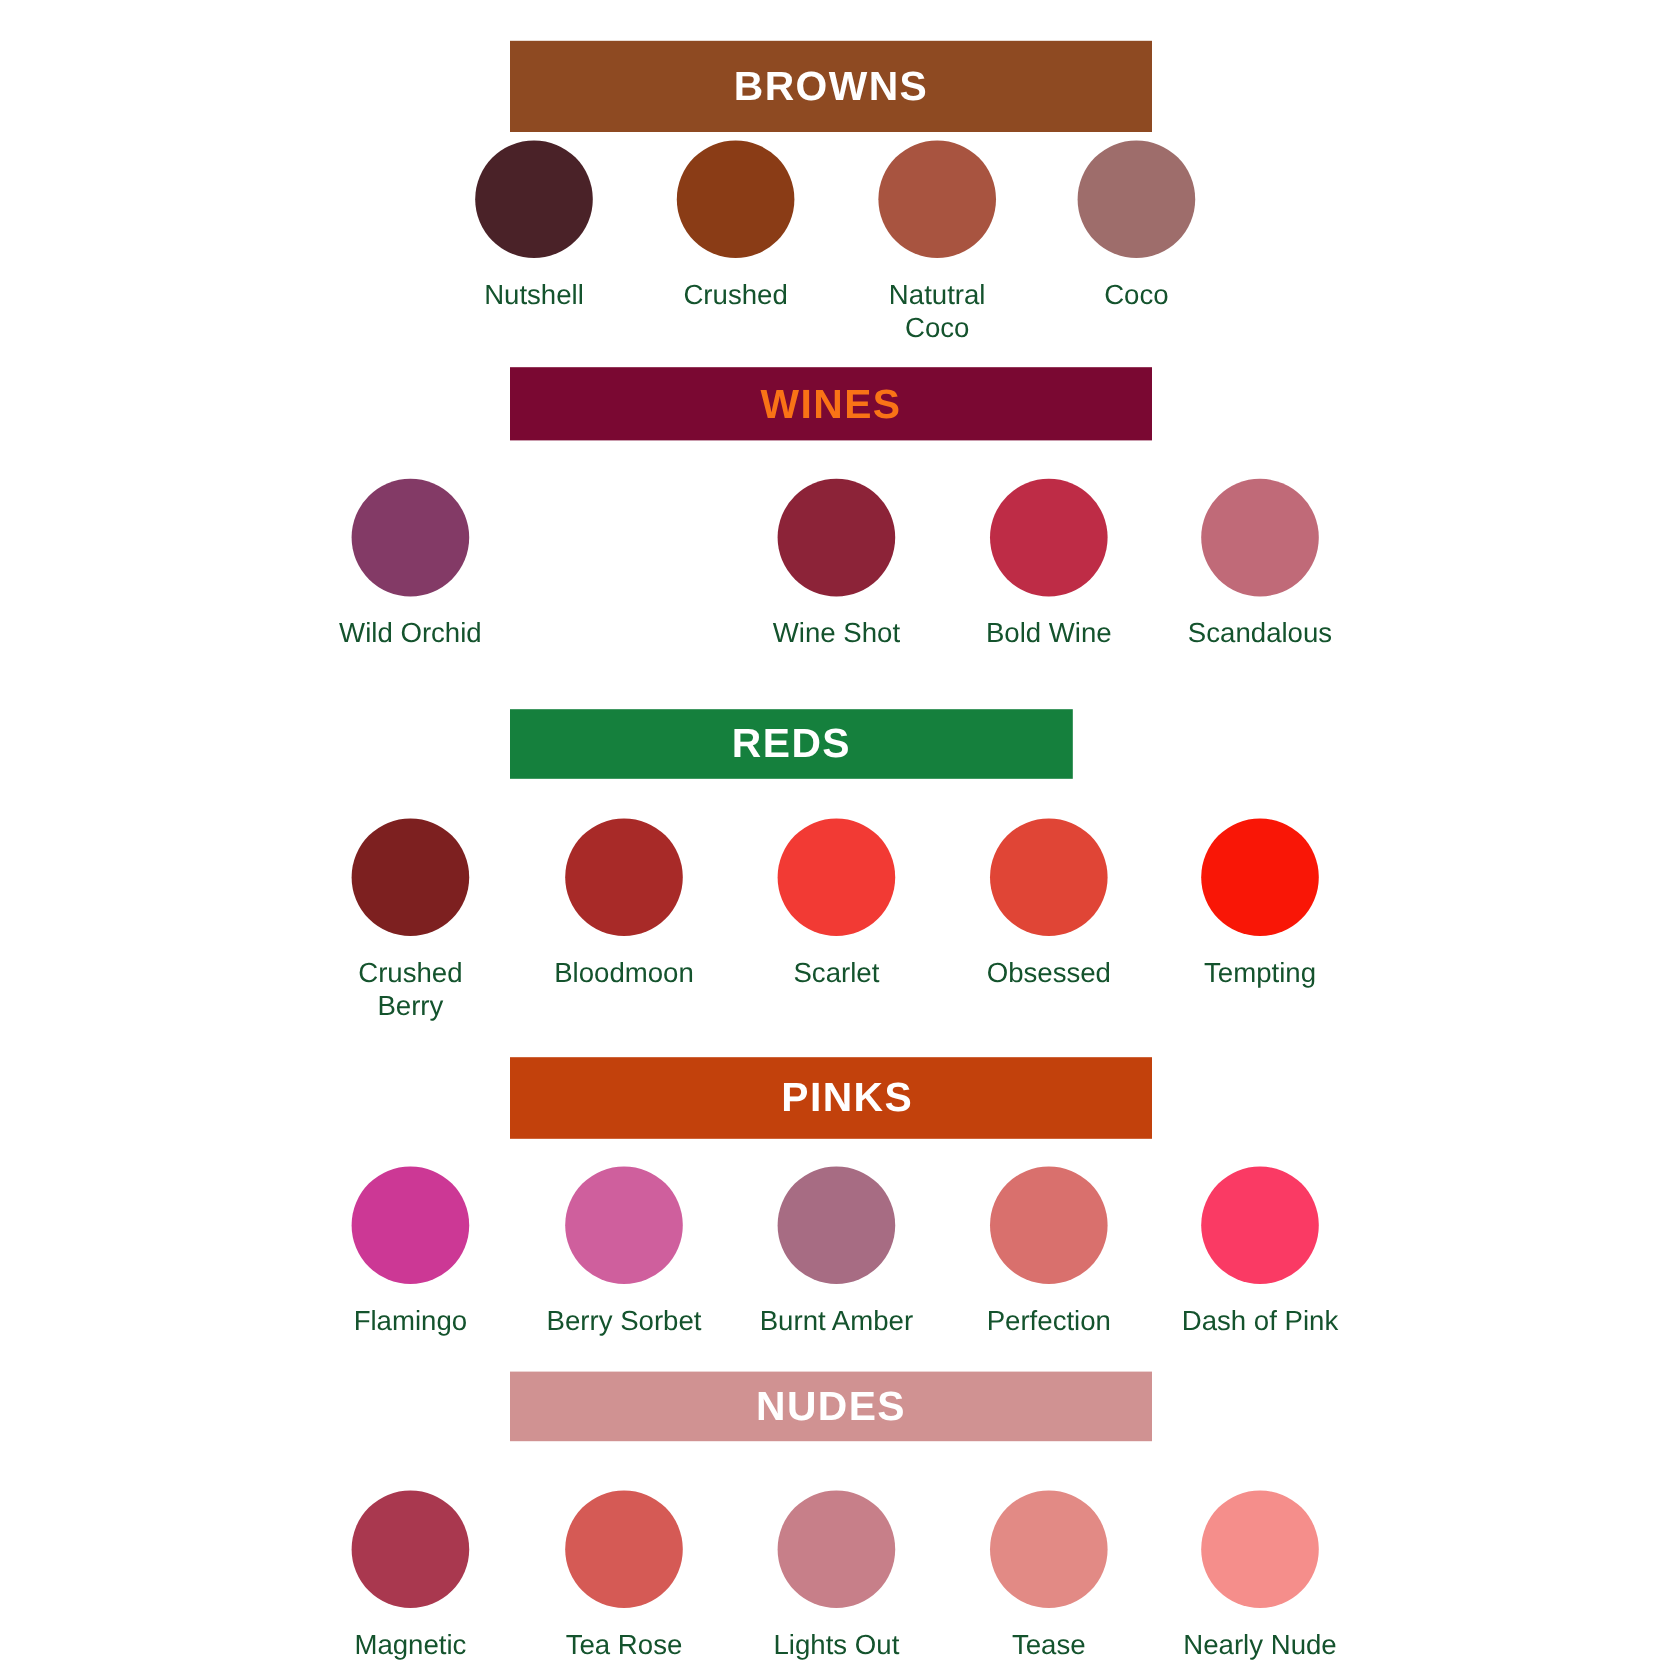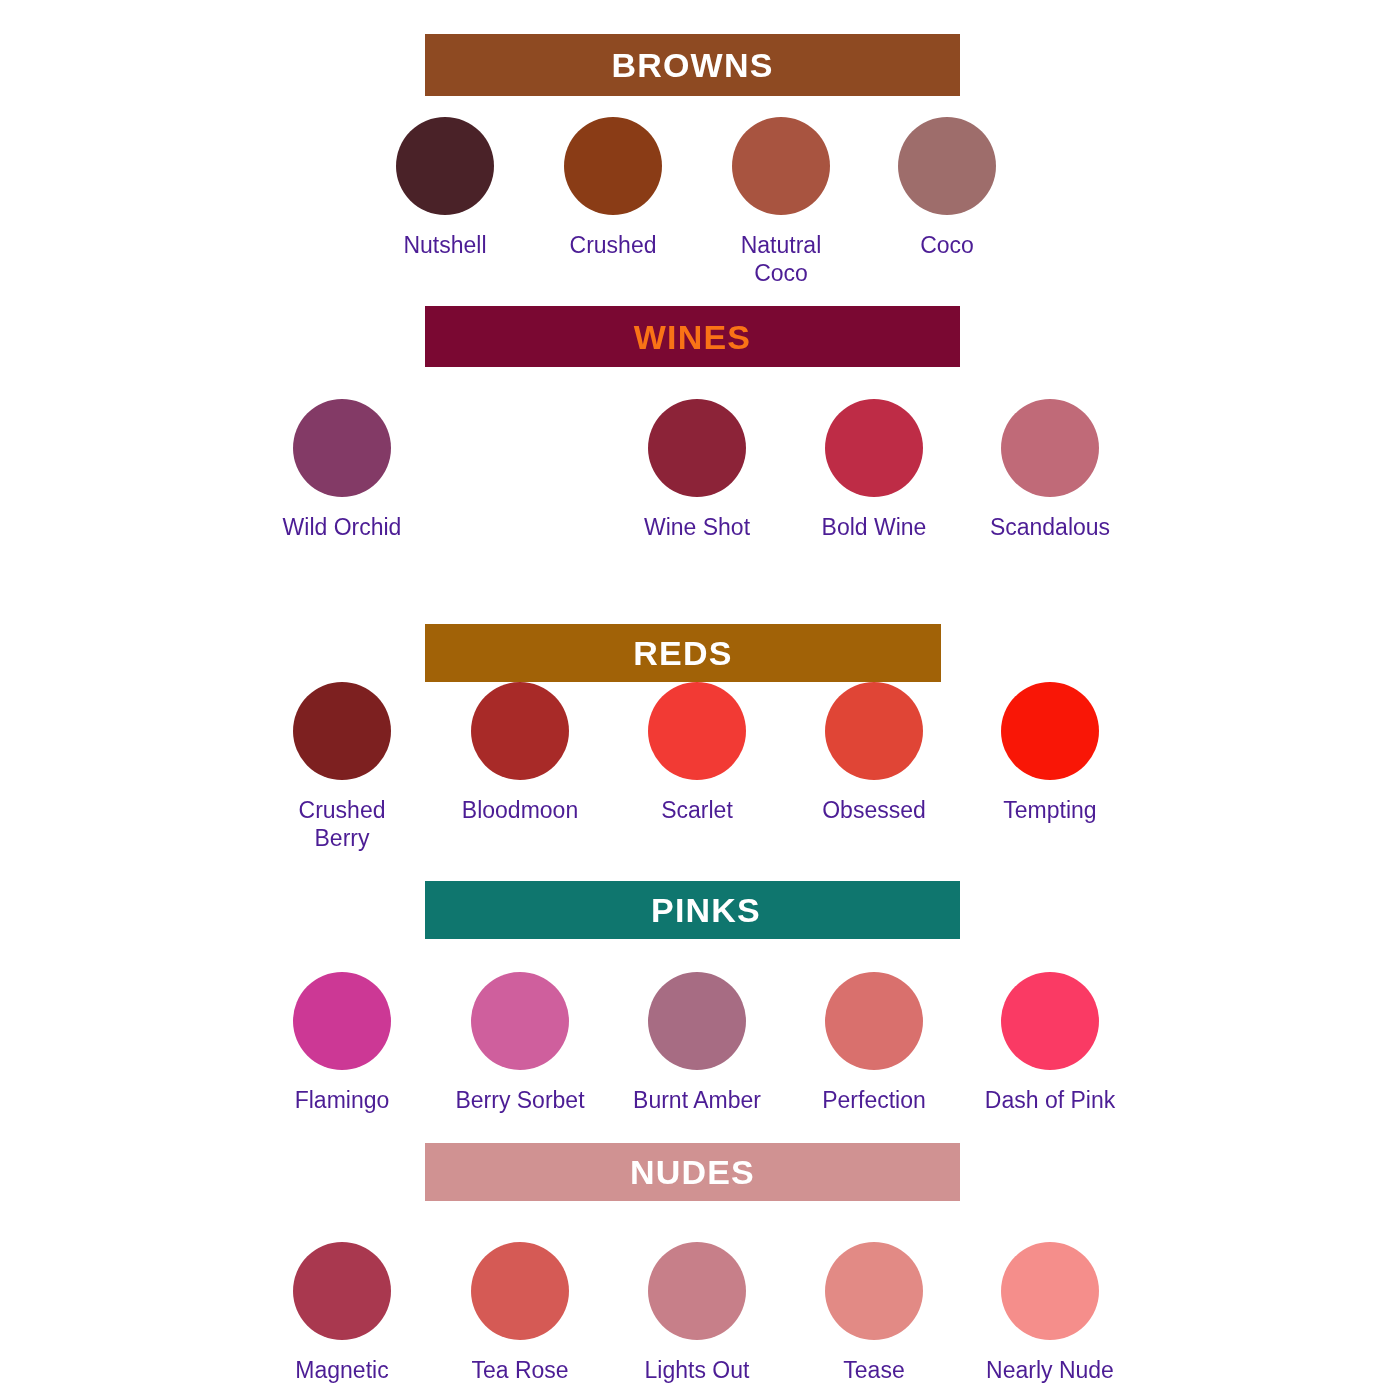--- a/index.html
+++ b/index.html
@@ -60,33 +60,33 @@
     width: 98px;
     height: 98px;
     border-radius: 50%;
     margin: 0 auto;
     display: block;
   }
 
   .swatch-label {
     margin-top: 16px;
     font-size: 23px;
-    color: #4c1d95;
+    color: #14532d;
     font-family: "Liberation Sans", sans-serif;
     line-height: 1.22;
     font-weight: 400;
     white-space: pre-line;
   }
 </style>
 </head>
 <body>
 
 <div id="chart">
     <div class="section" style="top: 0px;">
-      <div class="section-header" style="left: 425px; top: 34px; width: 535px; height: 62px; background: rgb(142, 74, 34);">
+      <div class="section-header" style="left: 425px; top: 34px; width: 535px; height: 76px; background: rgb(142, 74, 34);">
         <span class="section-header-label" style="color: rgb(255, 255, 255);">BROWNS</span>
       </div>
       <div class="swatch-row" style="top: 117px;">
         <div class="swatch" style="left: 375px; top: 0px;">
           <span class="swatch-dot" style="background: rgb(74, 34, 40);"></span>
           <div class="swatch-label">Nutshell</div>
         </div>
         <div class="swatch" style="left: 543px; top: 0px;">
           <span class="swatch-dot" style="background: rgb(138, 60, 22);"></span>
           <div class="swatch-label">Crushed</div>
@@ -119,21 +119,21 @@
           <span class="swatch-dot" style="background: rgb(190, 44, 70);"></span>
           <div class="swatch-label">Bold Wine</div>
         </div>
         <div class="swatch" style="left: 980px; top: 0px;">
           <span class="swatch-dot" style="background: rgb(192, 106, 120);"></span>
           <div class="swatch-label">Scandalous</div>
         </div>
       </div>
     </div>
     <div class="section" style="top: 0px;">
-      <div class="section-header" style="left: 425px; top: 624px; width: 516px; height: 58px; background: #a16207;">
+      <div class="section-header" style="left: 425px; top: 591px; width: 469px; height: 58px; background: #15803d;">
         <span class="section-header-label" style="color: rgb(255, 255, 255);">REDS</span>
       </div>
       <div class="swatch-row" style="top: 682px;">
         <div class="swatch" style="left: 272px; top: 0px;">
           <span class="swatch-dot" style="background: rgb(125, 32, 32);"></span>
           <div class="swatch-label">Crushed
 Berry</div>
         </div>
         <div class="swatch" style="left: 450px; top: 0px;">
           <span class="swatch-dot" style="background: rgb(168, 42, 40);"></span>
@@ -147,21 +147,21 @@
           <span class="swatch-dot" style="background: rgb(224, 69, 54);"></span>
           <div class="swatch-label">Obsessed</div>
         </div>
         <div class="swatch" style="left: 980px; top: 0px;">
           <span class="swatch-dot" style="background: rgb(249, 22, 6);"></span>
           <div class="swatch-label">Tempting</div>
         </div>
       </div>
     </div>
     <div class="section" style="top: 0px;">
-      <div class="section-header" style="left: 425px; top: 881px; width: 535px; height: 58px; background: #0f766e; padding-left: 27px;">
+      <div class="section-header" style="left: 425px; top: 881px; width: 535px; height: 68px; background: #c2410c; padding-left: 27px;">
         <span class="section-header-label" style="color: rgb(255, 255, 255);">PINKS</span>
       </div>
       <div class="swatch-row" style="top: 972px;">
         <div class="swatch" style="left: 272px; top: 0px;">
           <span class="swatch-dot" style="background: rgb(204, 56, 149);"></span>
           <div class="swatch-label">Flamingo</div>
         </div>
         <div class="swatch" style="left: 450px; top: 0px;">
           <span class="swatch-dot" style="background: rgb(207, 95, 157);"></span>
           <div class="swatch-label">Berry Sorbet</div>

